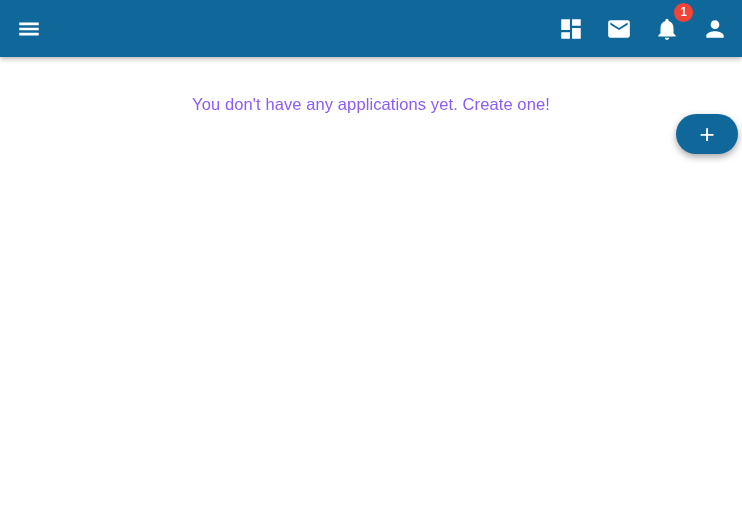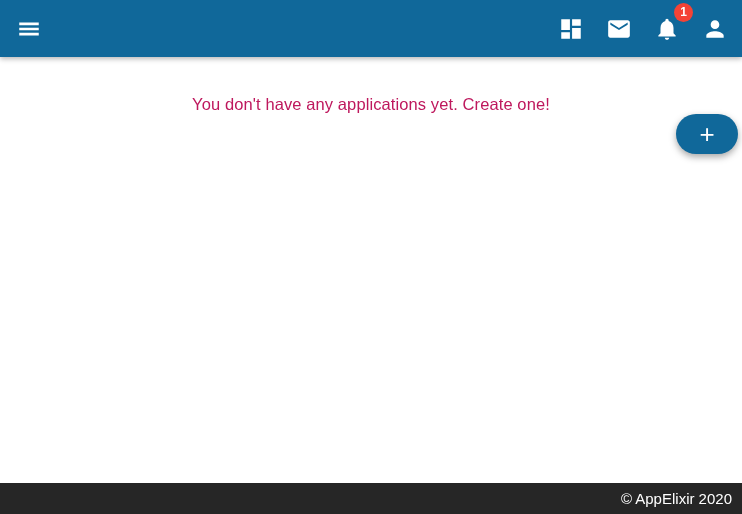--- a/index.html
+++ b/index.html
@@ -65,21 +65,21 @@
   
   .content {
     position: absolute;
     top: 57px; left: 0; right: 0; bottom: 31px;
     background: #ffffff;
   }
   .empty-message {
     padding-top: 38px;
     text-align: center;
     font-size: 16.5px;
-    color: #be185d;
+    color: #8b5cf6;
     letter-spacing: 0.1px;
   }
 
   
   .fab {
     position: absolute;
     top: 114px;
     right: 4px;
     width: 62px;
     height: 40px;
@@ -164,17 +164,14 @@
   </header>
 
   <main class="content">
     <p class="empty-message">You don't have any applications yet. Create one!</p>
   </main>
 
   <button class="fab">
     <span>+</span>
   </button>
 
-  <footer class="footer">
-    <span>© AppElixir 2020</span>
-  </footer>
 
 </div>
 
 </body></html>

